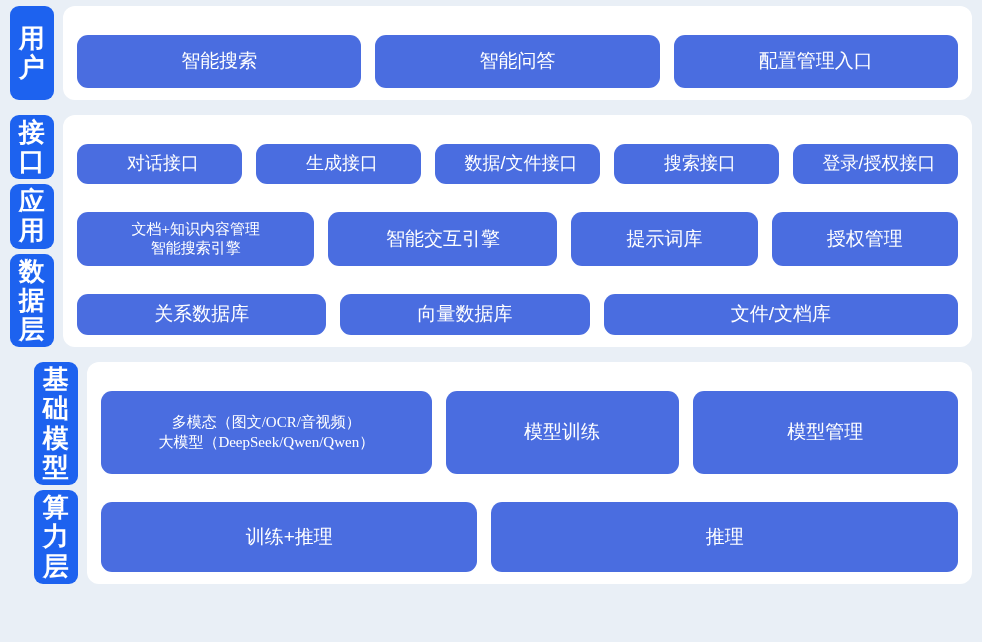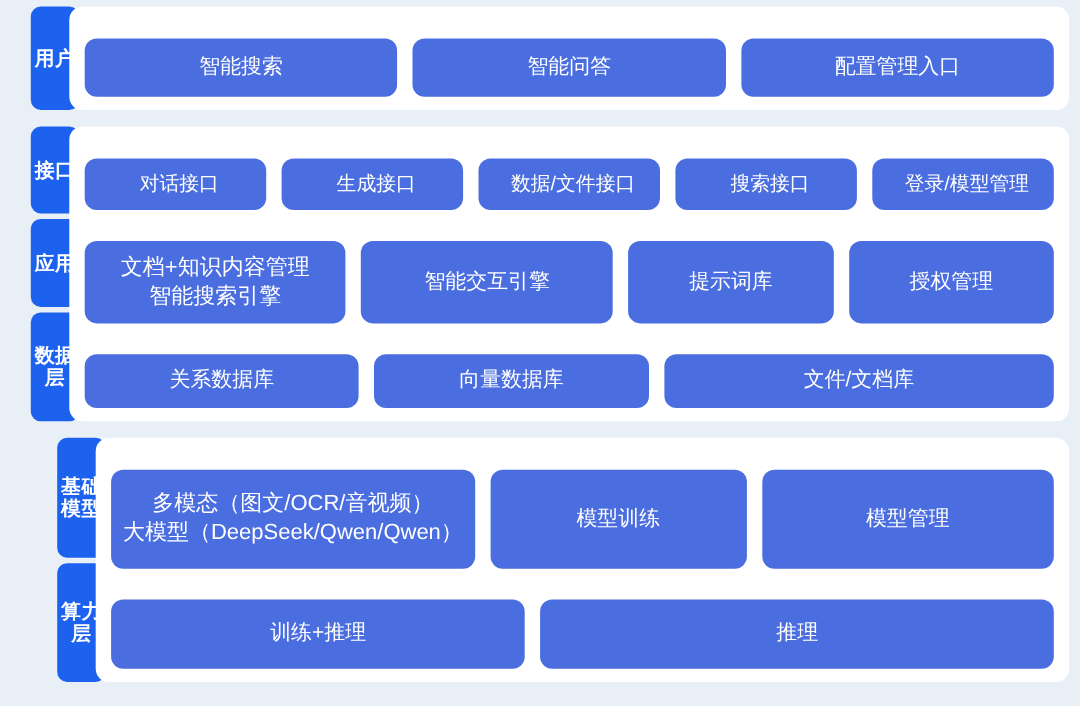--- a/index.html
+++ b/index.html
@@ -25,50 +25,49 @@
     gap: 15px;
   }
 
   
   .section {
     display: flex;
     align-items: stretch;
     gap: 9px;
   }
   .section-users   { height: 94px; }
-  .section-middle  { height: 268px; }
+  .section-middle  { height: 232px; }
   .section-infra   { height: 222px; padding-left: 24px; }
 
   
   .label-rail {
     width: 44px;
     flex: 0 0 44px;
     display: flex;
     flex-direction: column;
     gap: 5px;
   }
   .rail-label {
     flex: 1 1 auto;
     background: #1d62ef;
     border-radius: 9px;
     color: #ffffff;
-    font-size: 18px;
+    font-size: 26px;
     font-weight: bold;
     line-height: 1.12;
     letter-spacing: 0.5px;
     display: flex;
     align-items: center;
     justify-content: center;
     text-align: center;
     writing-mode: horizontal-tb;
     padding: 2px 0;
     box-sizing: border-box;
     word-break: break-all;
     width: 44px;
-    margin-left: 18px;
   }
 
   
   .panel {
     flex: 1 1 auto;
     background: #ffffff;
     border-radius: 12px;
     box-sizing: border-box;
     padding: 12px 14px;
     display: flex;
@@ -94,21 +93,21 @@
     justify-content: center;
     text-align: center;
     font-size: 19px;
     line-height: 1.3;
     padding: 4px 8px;
     box-sizing: border-box;
     white-space: pre-line;
     margin-top: 17px;
   }
   .box-sm { font-size: 18px; padding-left: 15px; }
-  .box-two-line { font-size: 20px; line-height: 1.28; }
+  .box-two-line { font-size: 15px; line-height: 1.28; font-family: Liberation Serif, serif; }
 
   
   .f1   { flex: 1 1 0; }
   .f115 { flex: 1.15 1 0; }
   .f125 { flex: 1.25 1 0; text-align: center; }
   .f13  { flex: 1.3 1 0; }
   .f145 { flex: 1.45 1 0; }
 </style>
 </head>
 <body>
@@ -134,21 +133,21 @@
       <div class="rail-label">应用</div>
       <div class="rail-label">数据层</div>
     </div>
     <div class="panel">
 
       <div class="row">
         <div class="box box-sm f1">对话接口</div>
         <div class="box box-sm f1">生成接口</div>
         <div class="box box-sm f1">数据/文件接口</div>
         <div class="box box-sm f1">搜索接口</div>
-        <div class="box box-sm f1">登录/模型管理</div>
+        <div class="box box-sm f1">登录/授权接口</div>
       </div>
 
       <div class="row">
         <div class="box box-two-line f13">文档+知识内容管理
 智能搜索引擎</div>
         <div class="box f125">智能交互引擎</div>
         <div class="box f1">提示词库</div>
         <div class="box f1">授权管理</div>
       </div>
 

